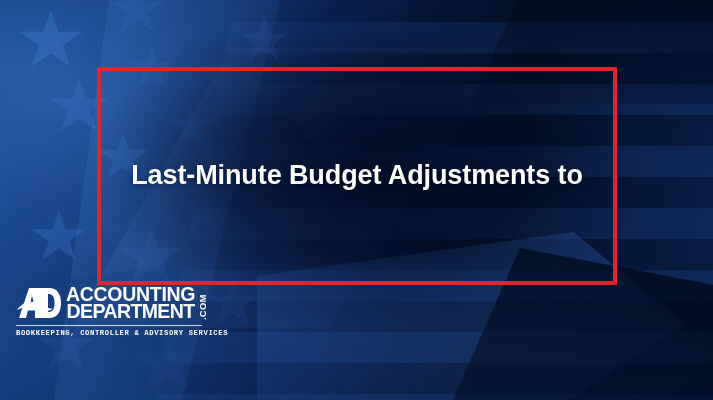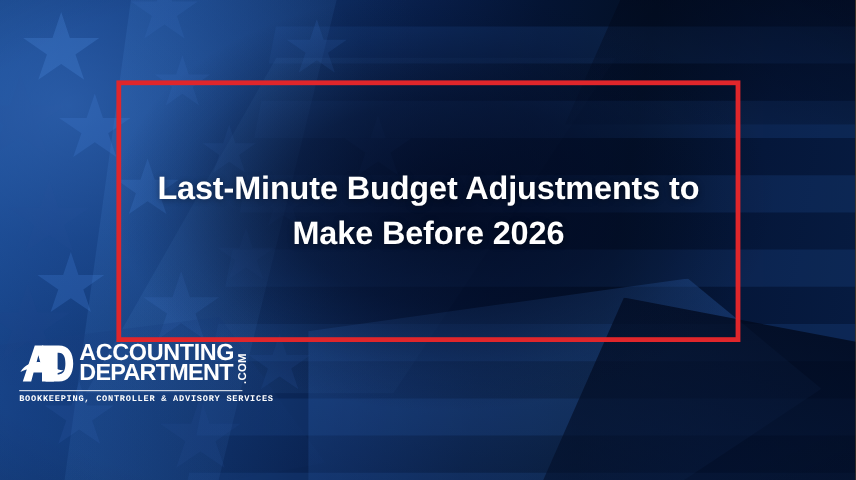--- a/index.html
+++ b/index.html
@@ -189,20 +189,21 @@
     position: absolute;
     left: 16px;
     top: 284px;
     width: 186px;
     height: 52px;
   }
   .logo-row {
     display: flex;
     align-items: center;
     height: 38px;
+    text-align: center;
   }
   .logo-mark {
     width: 46px;
     height: 36px;
     flex: 0 0 auto;
   }
   .logo-words {
     display: flex;
     align-items: stretch;
     margin-left: 4px;
@@ -294,21 +295,20 @@
   <div class="facet facet-bl"></div>
   <div class="facet facet-lr-light"></div>
   <div class="facet facet-lr-dark"></div>
   <div class="bg-layer bg-title-shade"></div>
   <div class="facet facet-vignette"></div>
 
   <div class="red-frame"></div>
 
   <div class="title-wrap">
     <div class="title-line">Last-Minute Budget Adjustments to</div>
-    <div class="title-line">Make Before 2026</div>
   </div>
 
   <div class="logo">
     <div class="logo-row">
       <svg class="logo-mark" viewBox="0 0 92 72" aria-hidden="true">
         <path d="M38 6 L52 6 L52 66 L38 66 Z M52 6 L66 6 C82 6 90 18 90 36 C90 54 82 66 66 66 L52 66 Z M66 18 L64 18 L64 54 L66 54 C74 54 77 47 77 36 C77 25 74 18 66 18 Z" fill="#ffffff"></path>
         <path d="M26 6 L40 6 L58 66 L44 66 L40 51 L24 51 L20 66 L6 66 Z M32 22 L27 41 L37 41 Z" fill="#ffffff"></path>
         <path d="M2 50 C12 34 30 30 44 36 C56 41 64 48 74 47 C62 56 46 54 34 48 C24 43 12 44 2 50 Z" fill="#ffffff"></path>
       </svg>
       <div class="logo-words">

